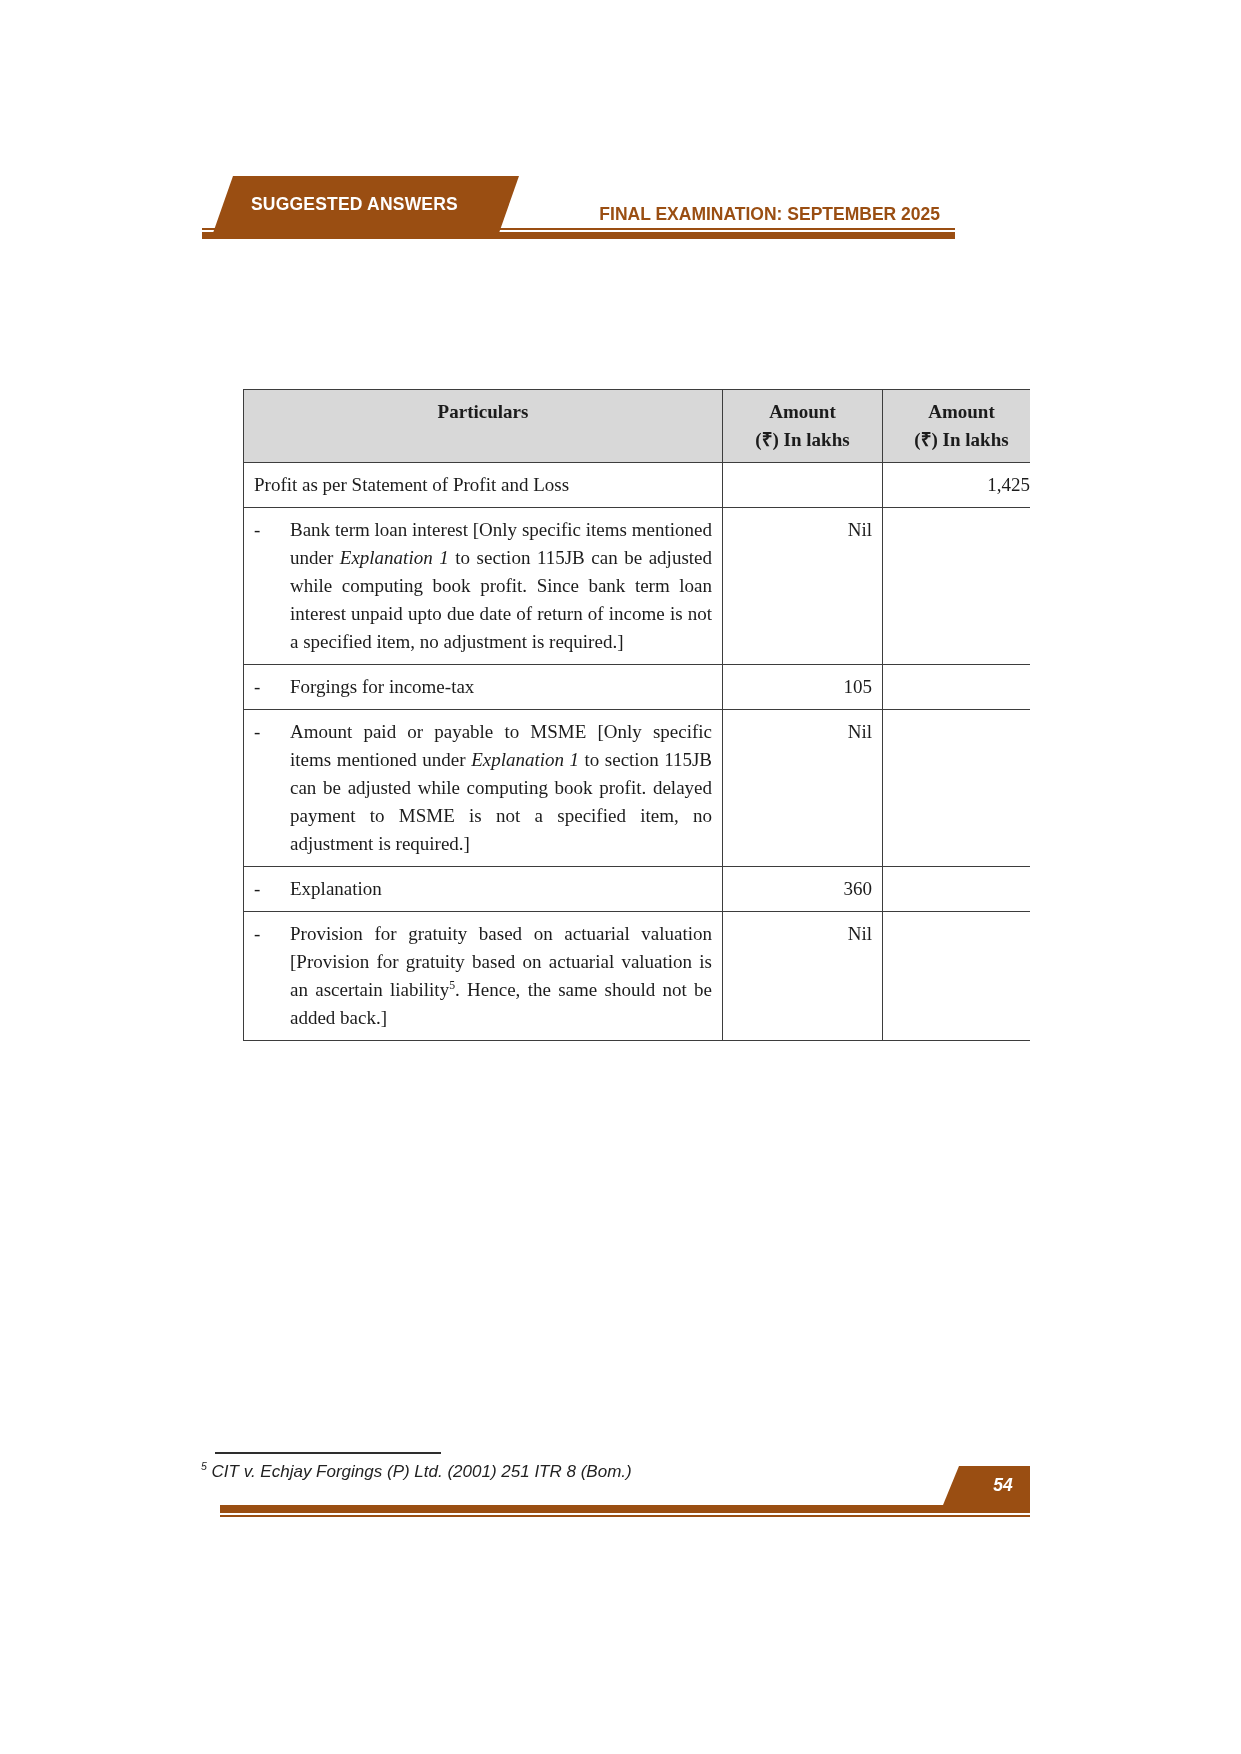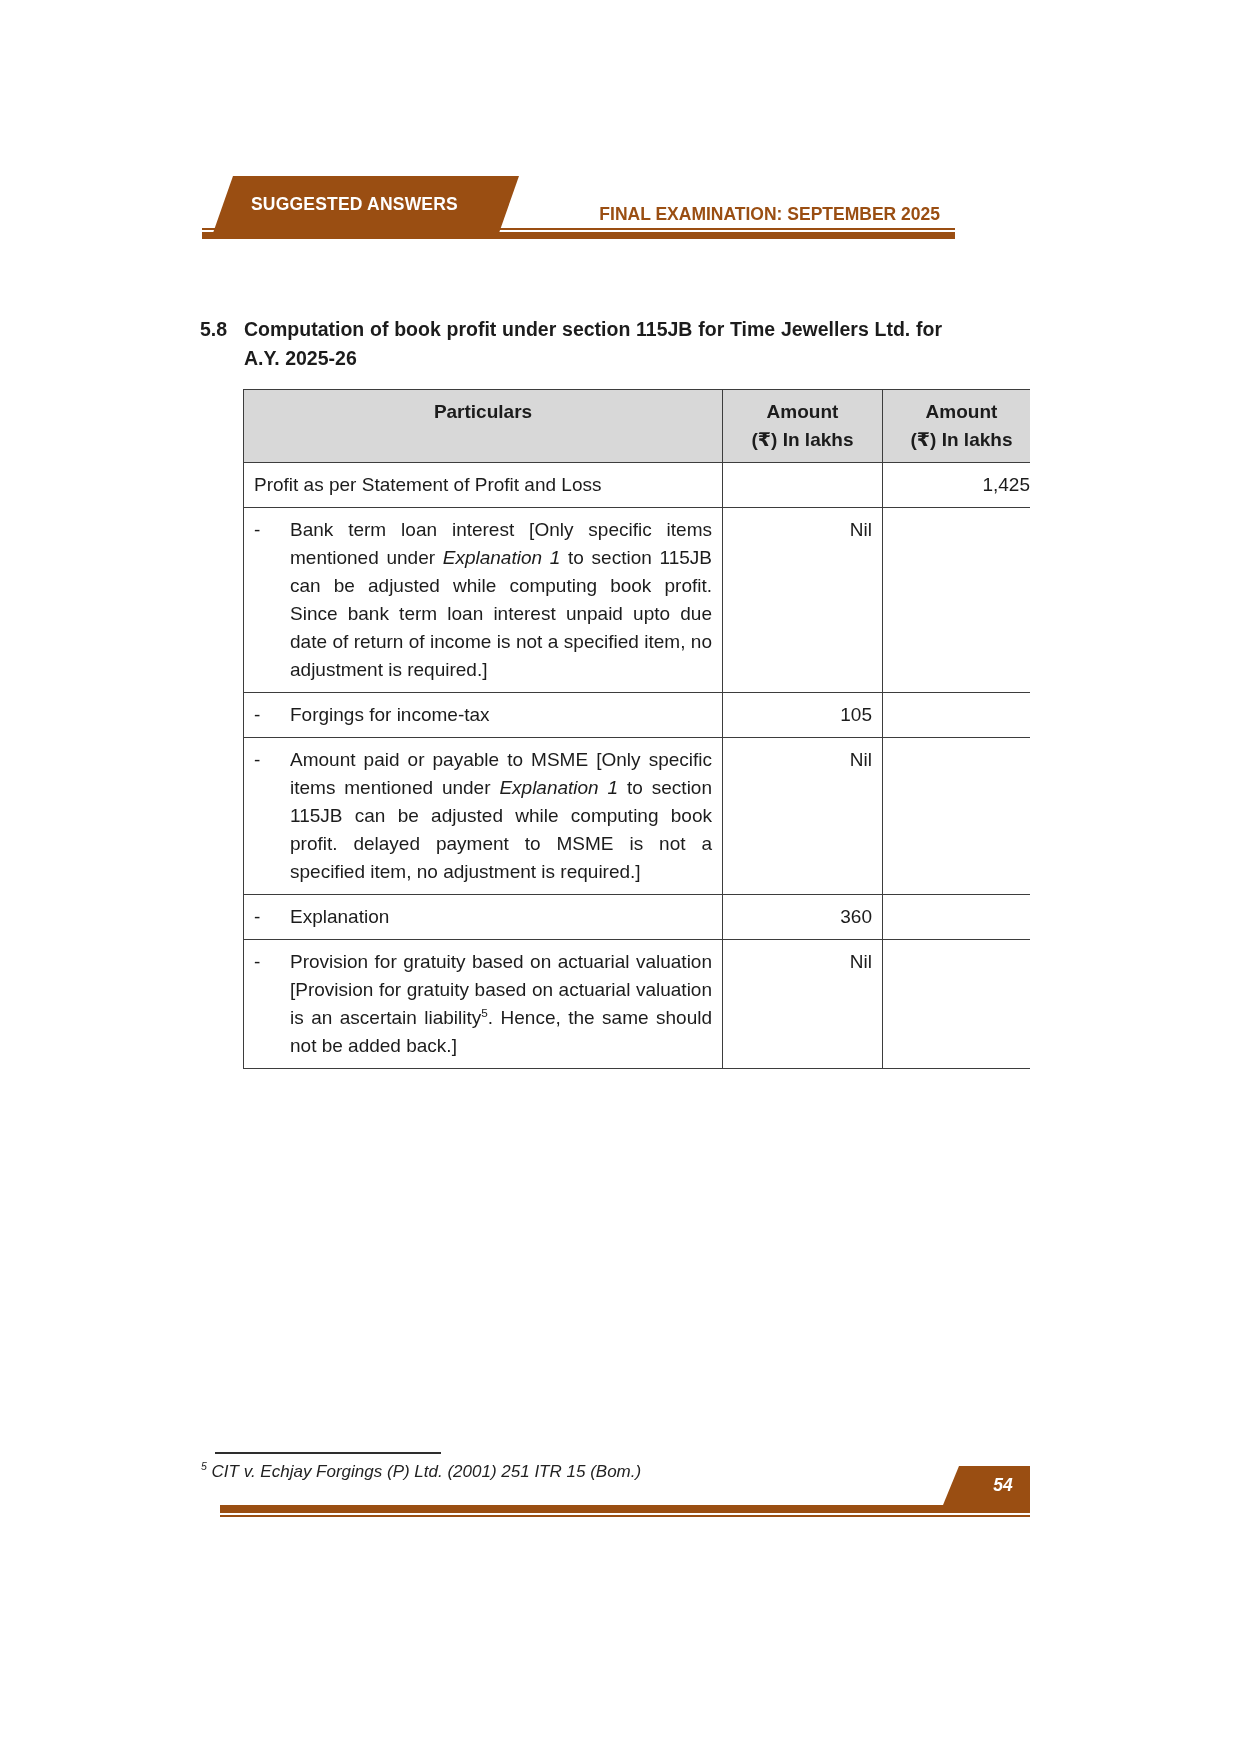--- a/index.html
+++ b/index.html
@@ -63,20 +63,21 @@
     table-layout: fixed;
     font-size: 19px; line-height: 28px;
   }
   table.computation col.c1 { width: 479px; }
   table.computation col.c2 { width: 160px; }
   table.computation col.c3 { width: 158px; }
   table.computation th, table.computation td {
     border: 1.5px solid #3d3d3d;
     vertical-align: top;
     padding: 8px 10px;
+    font-family: Liberation Serif, serif;
   }
   table.computation th {
     background: var(--header-bg, #d8d8d8);
     font-weight: bold;
   }
   th.h-particulars { text-align: center; }
   th.h-amount { text-align: center; padding-right: 12px; margin-left: 40px; }
   td.cell-particulars { text-align: justify; }
   td.cell-particulars .row-flex { display: flex; }
   td.cell-particulars .bullet { flex: 0 0 36px; }
@@ -124,24 +125,20 @@
 <body>
 
 <div class="page">
 
   <div class="header-banner">
     <span>SUGGESTED ANSWERS</span>
   </div>
   <div class="header-exam">FINAL EXAMINATION: SEPTEMBER 2025</div>
   <div class="header-rule"></div>
 
-  <div class="section-title">
-    <div class="section-number">5.8</div>
-    <div class="section-text">Computation of book profit under section 115JB for Time Jewellers Ltd. for A.Y. 2025-26</div>
-  </div>
 
   <table class="computation">
     <colgroup>
         <col class="c1">
         <col class="c2">
         <col class="c3">
       </colgroup>
     <thead>
       <tr>
         <th class="h-particulars">
@@ -214,20 +211,20 @@
               <div class="cell-text"><span>Provision for gratuity based on actuarial valuation [Provision for gratuity based on actuarial valuation is an ascertain liability</span><sup>5</sup><span>. Hence, the same should not be added back.]</span></div>
             </div>
           </td>
           <td class="cell-amount">Nil</td>
           <td class="cell-amount"></td>
         </tr>
       </tbody>
   </table>
 
   <div class="footnote-divider"></div>
-  <div class="footnote"><sup>5</sup><span> CIT v. Echjay Forgings (P) Ltd. (2001) 251 ITR 15 (Bom.)</span></div>
+  <div class="footnote"><sup>5</sup><span> CIT v. Echjay Forgings (P) Ltd. (2001) 251 ITR 8 (Bom.)</span></div>
 
   <div class="page-number-banner">
     <span>54</span>
   </div>
   <div class="footer-rule"></div>
 
 </div>
 
 </body></html>

